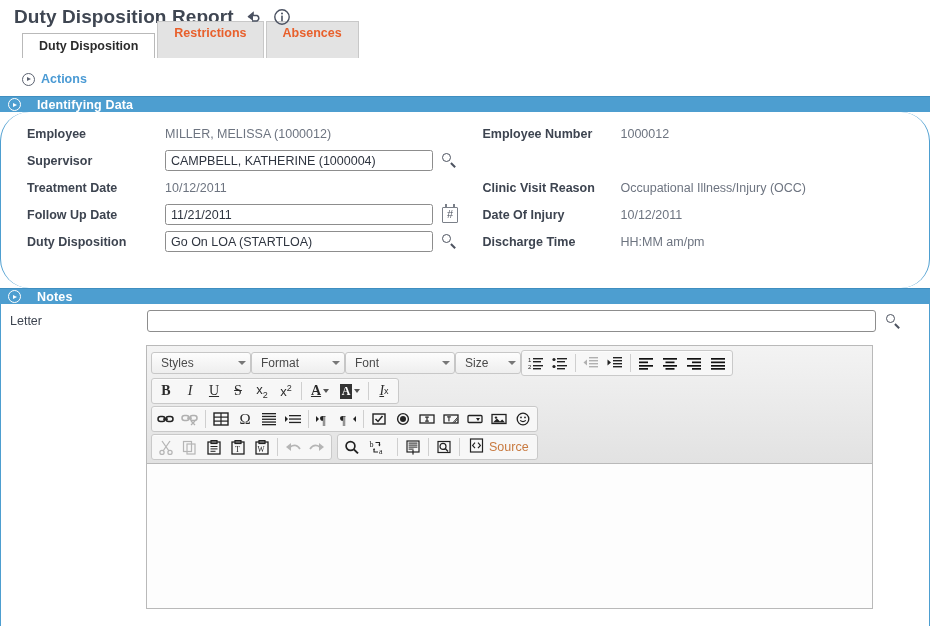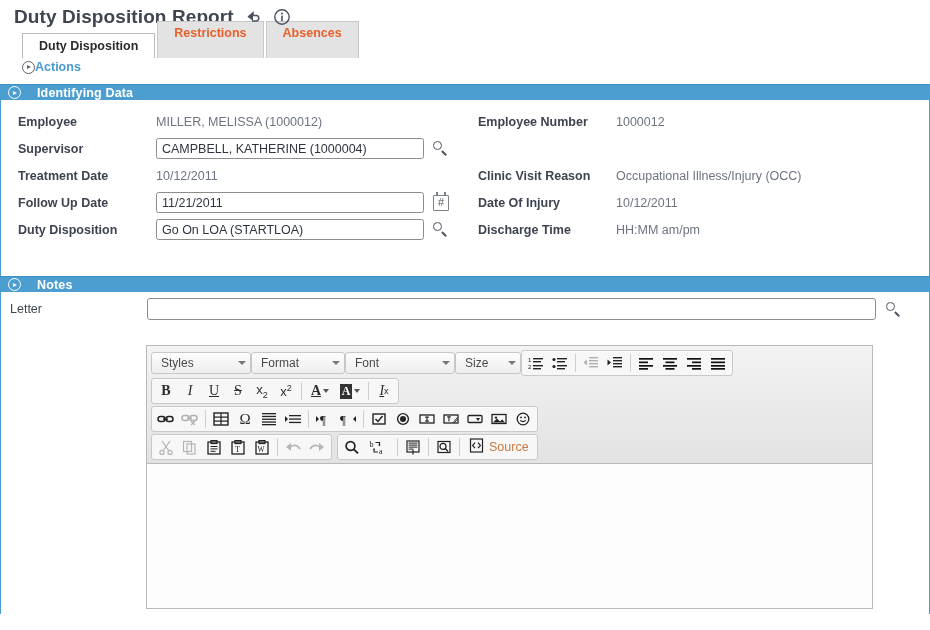--- a/index.html
+++ b/index.html
@@ -47,22 +47,22 @@
     background:#e3e3e3;color:#e8602c;
   }
   .tab.active{
     background:#ffffff;color:#2b2b2b;
     height:25px;line-height:24px;
     border-color:#b9b9b9;
   }
 
   
   .actions-row{
-    display:flex;align-items:center;
-    margin:0 0 0 22px;height:18px;
+    display:flex;align-items:center;gap:6px;
+    margin:12px 0 0 22px;height:18px;
   }
   .circ-play{
     width:13px;height:13px;border-radius:50%;
     border:1.4px solid #5b6270;
     display:flex;align-items:center;justify-content:center;
     flex:none;box-sizing:border-box;
   }
   .circ-play::after{
     content:"";display:block;
     border-left:4px solid #5b6270;
@@ -87,21 +87,22 @@
   .sec-bar .circ-play{border-color:#ffffff;}
   .sec-bar .circ-play::after{border-left-color:#ffffff;}
   .sec-title{font-size:12.5px;font-weight:bold;letter-spacing:.15px;}
 
   
   .form-body{
     position:relative;
     border-left:1px solid #4d9ed0;
     border-right:1px solid #4d9ed0;
     box-sizing:border-box;
-    padding:8px 0 6px 8px;
+    padding:8px 0 6px 17px;
+    border-radius:29px;
   }
   .grid2{display:flex;}
   .col{width:465px;box-sizing:border-box;}
   .frow{
     display:flex;align-items:center;
     height:27px;margin-bottom:0;
     padding-left:9px;box-sizing:border-box;
   }
   .flabel{
     width:138px;flex:none;

